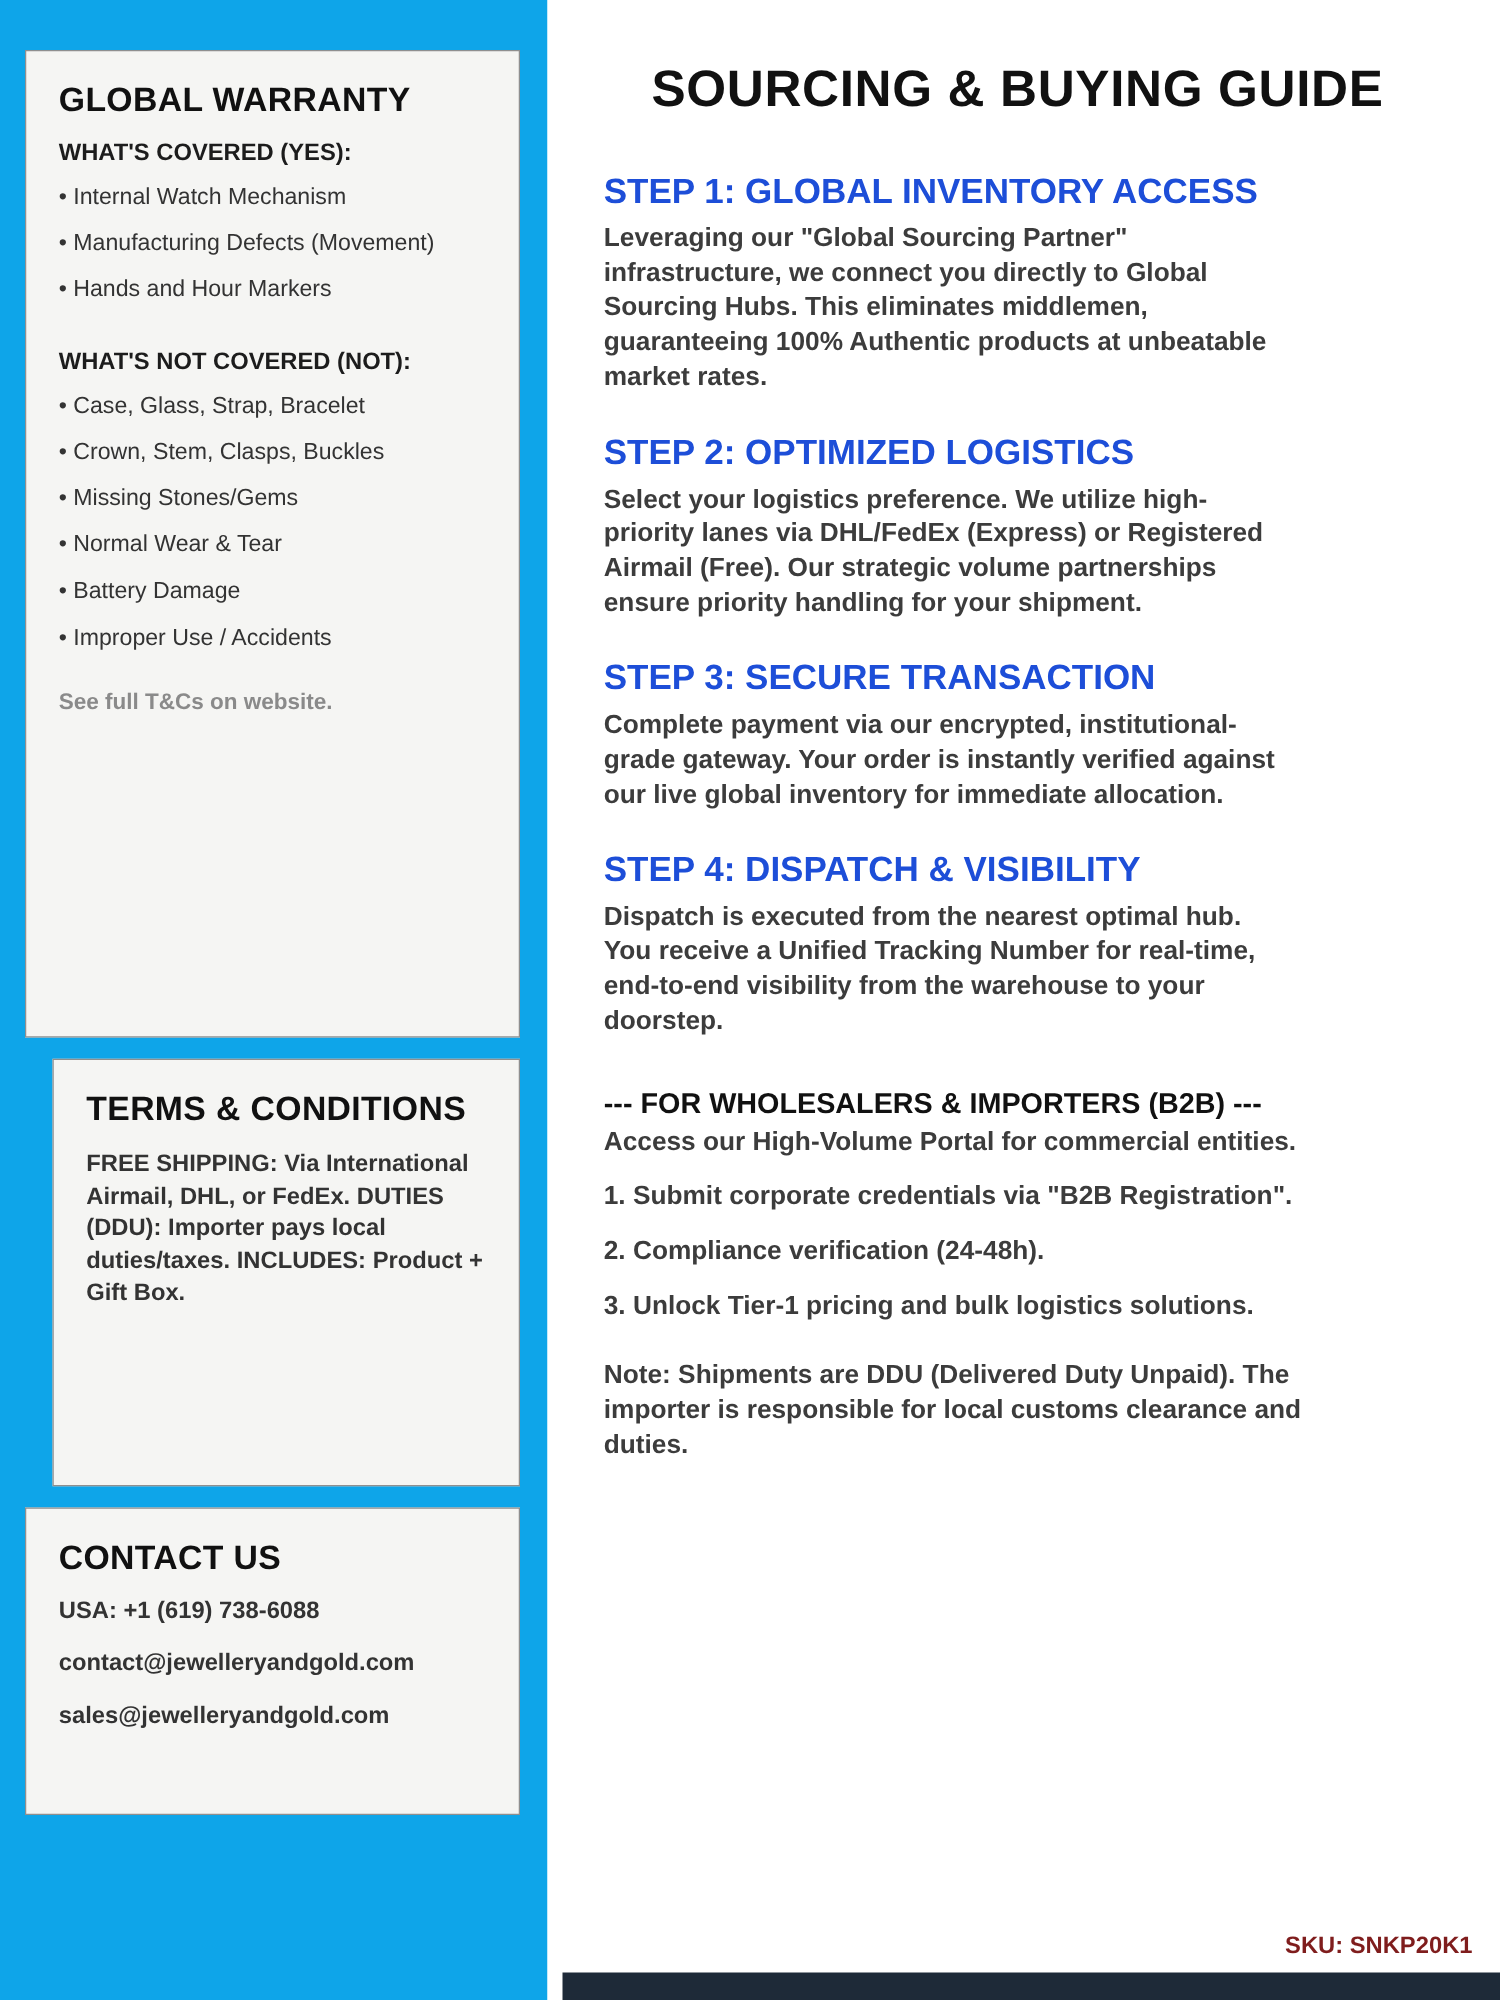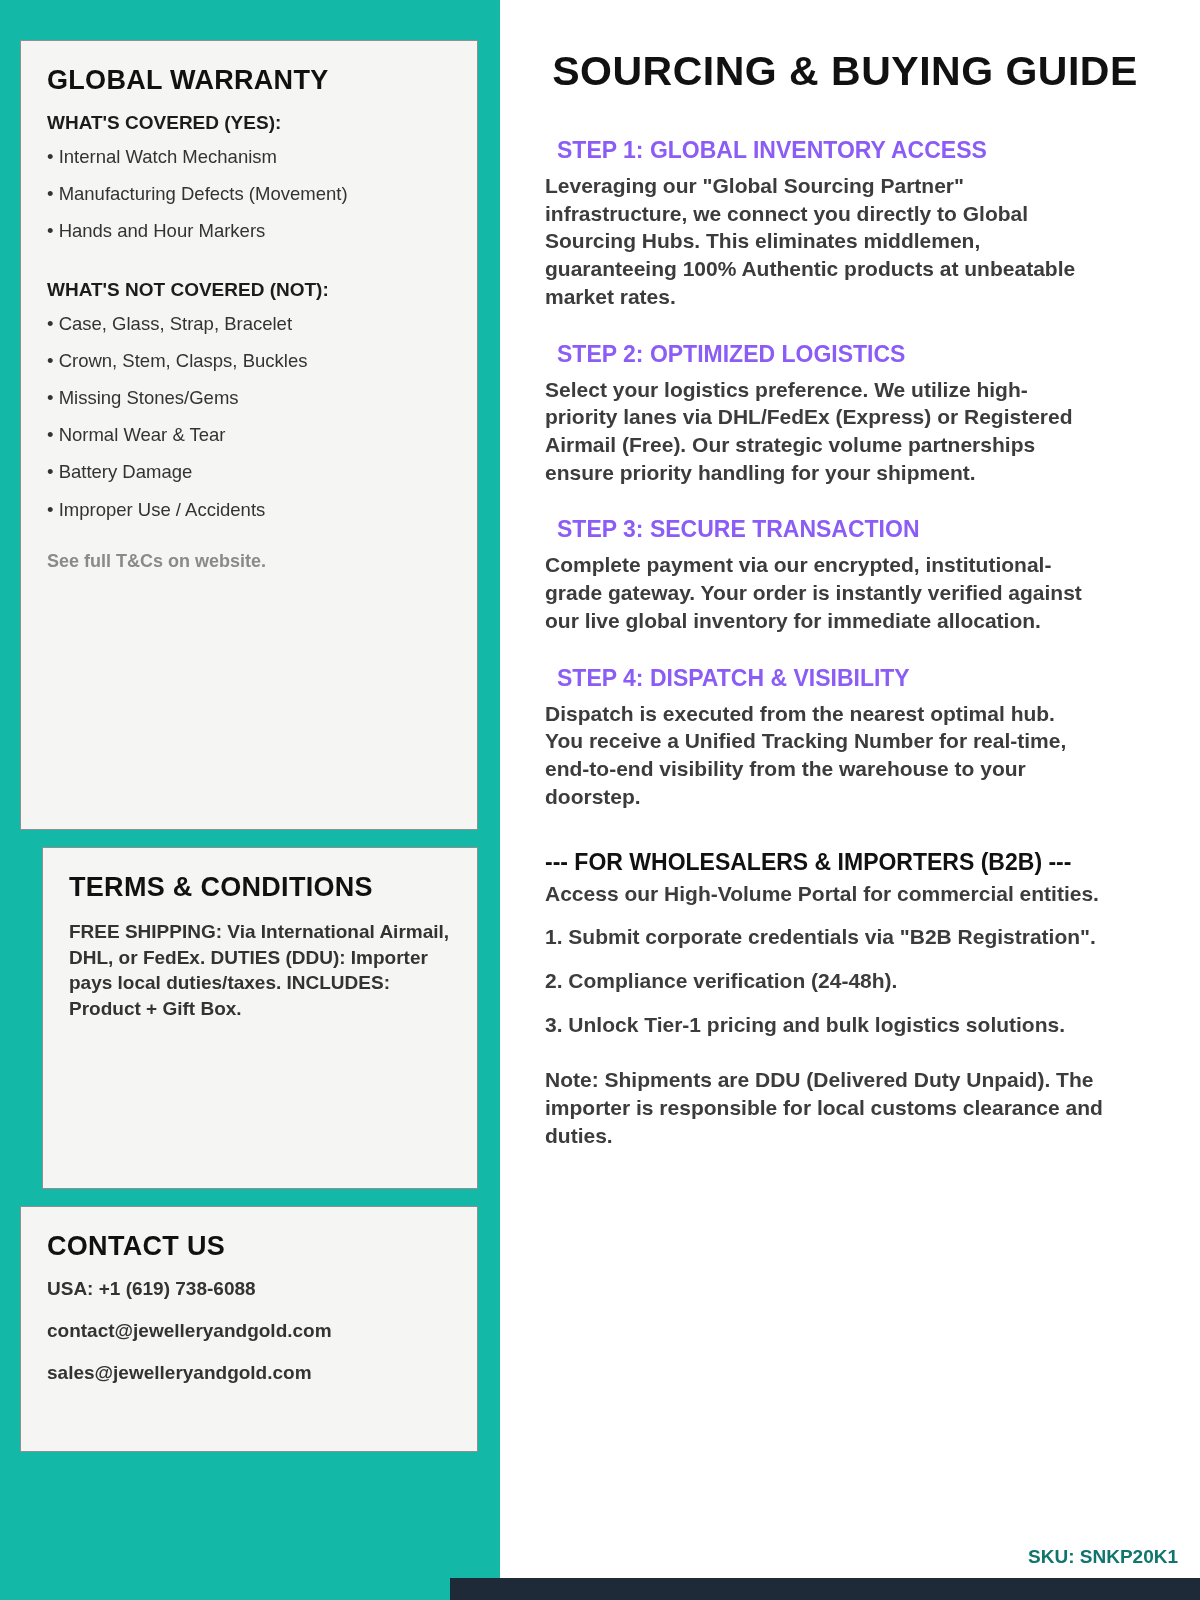--- a/index.html
+++ b/index.html
@@ -7,22 +7,22 @@
   body {
     width: 1200px; height: 1600px;
     font-family: "Liberation Sans", sans-serif;
     background: #ffffff;
     color: #333;
   }
   .page { position: relative; display: flex; width: 1200px; height: 1600px; overflow: hidden; }
 
   
   .sidebar {
-    width: 500px; flex-shrink: 0;
-    background: #14b8a6;
+    width: 438px; flex-shrink: 0;
+    background: #0ea5e9;
     padding: 40px 22px 0 20px;
   }
   .panel {
     border: 1px solid #8f8f8f;
     background: #f5f5f3;
     padding: 24px 26px;
     margin-bottom: 17px;
   }
   .panel-warranty { min-height: 790px; }
   .panel-terms    { min-height: 342px; margin-left: 22px; }
@@ -66,38 +66,38 @@
     position: relative;
   }
   .main-title {
     margin: 0 0 42px 0;
     text-align: center;
     font-size: 41px; font-weight: bold; color: #111;
     letter-spacing: 0.5px;
   }
   .step { margin-bottom: 30px; }
   .step-heading {
-    margin: 0 0 8px 12px;
-    font-size: 23px; font-weight: bold; color: #8b5cf6;
+    margin: 0 0 8px 0;
+    font-size: 28px; font-weight: bold; color: #1d4ed8;
   }
   .step-body, .b2b-p {
     margin: 0;
     max-width: 545px;
     font-size: 21px; font-weight: bold; color: #3c3c3c;
     line-height: 1.32;
   }
   .b2b-heading {
     margin: 38px 0 4px 0;
     font-size: 23px; font-weight: bold; color: #111;
   }
   .b2b-p { margin-bottom: 16px; max-width: 560px; }
   .b2b-note { margin-top: 28px; }
   .sku {
     position: absolute; right: 22px; bottom: 32px;
-    font-size: 19px; font-weight: bold; color: #0f766e;
+    font-size: 19px; font-weight: bold; color: #7f1d1d;
   }
   .footer-bar {
     position: absolute; left: 450px; right: 0; bottom: 0;
     height: 22px; background: #1e2a38;
   }
 </style>
 </head>
 <body>
 
 <div class="page">

